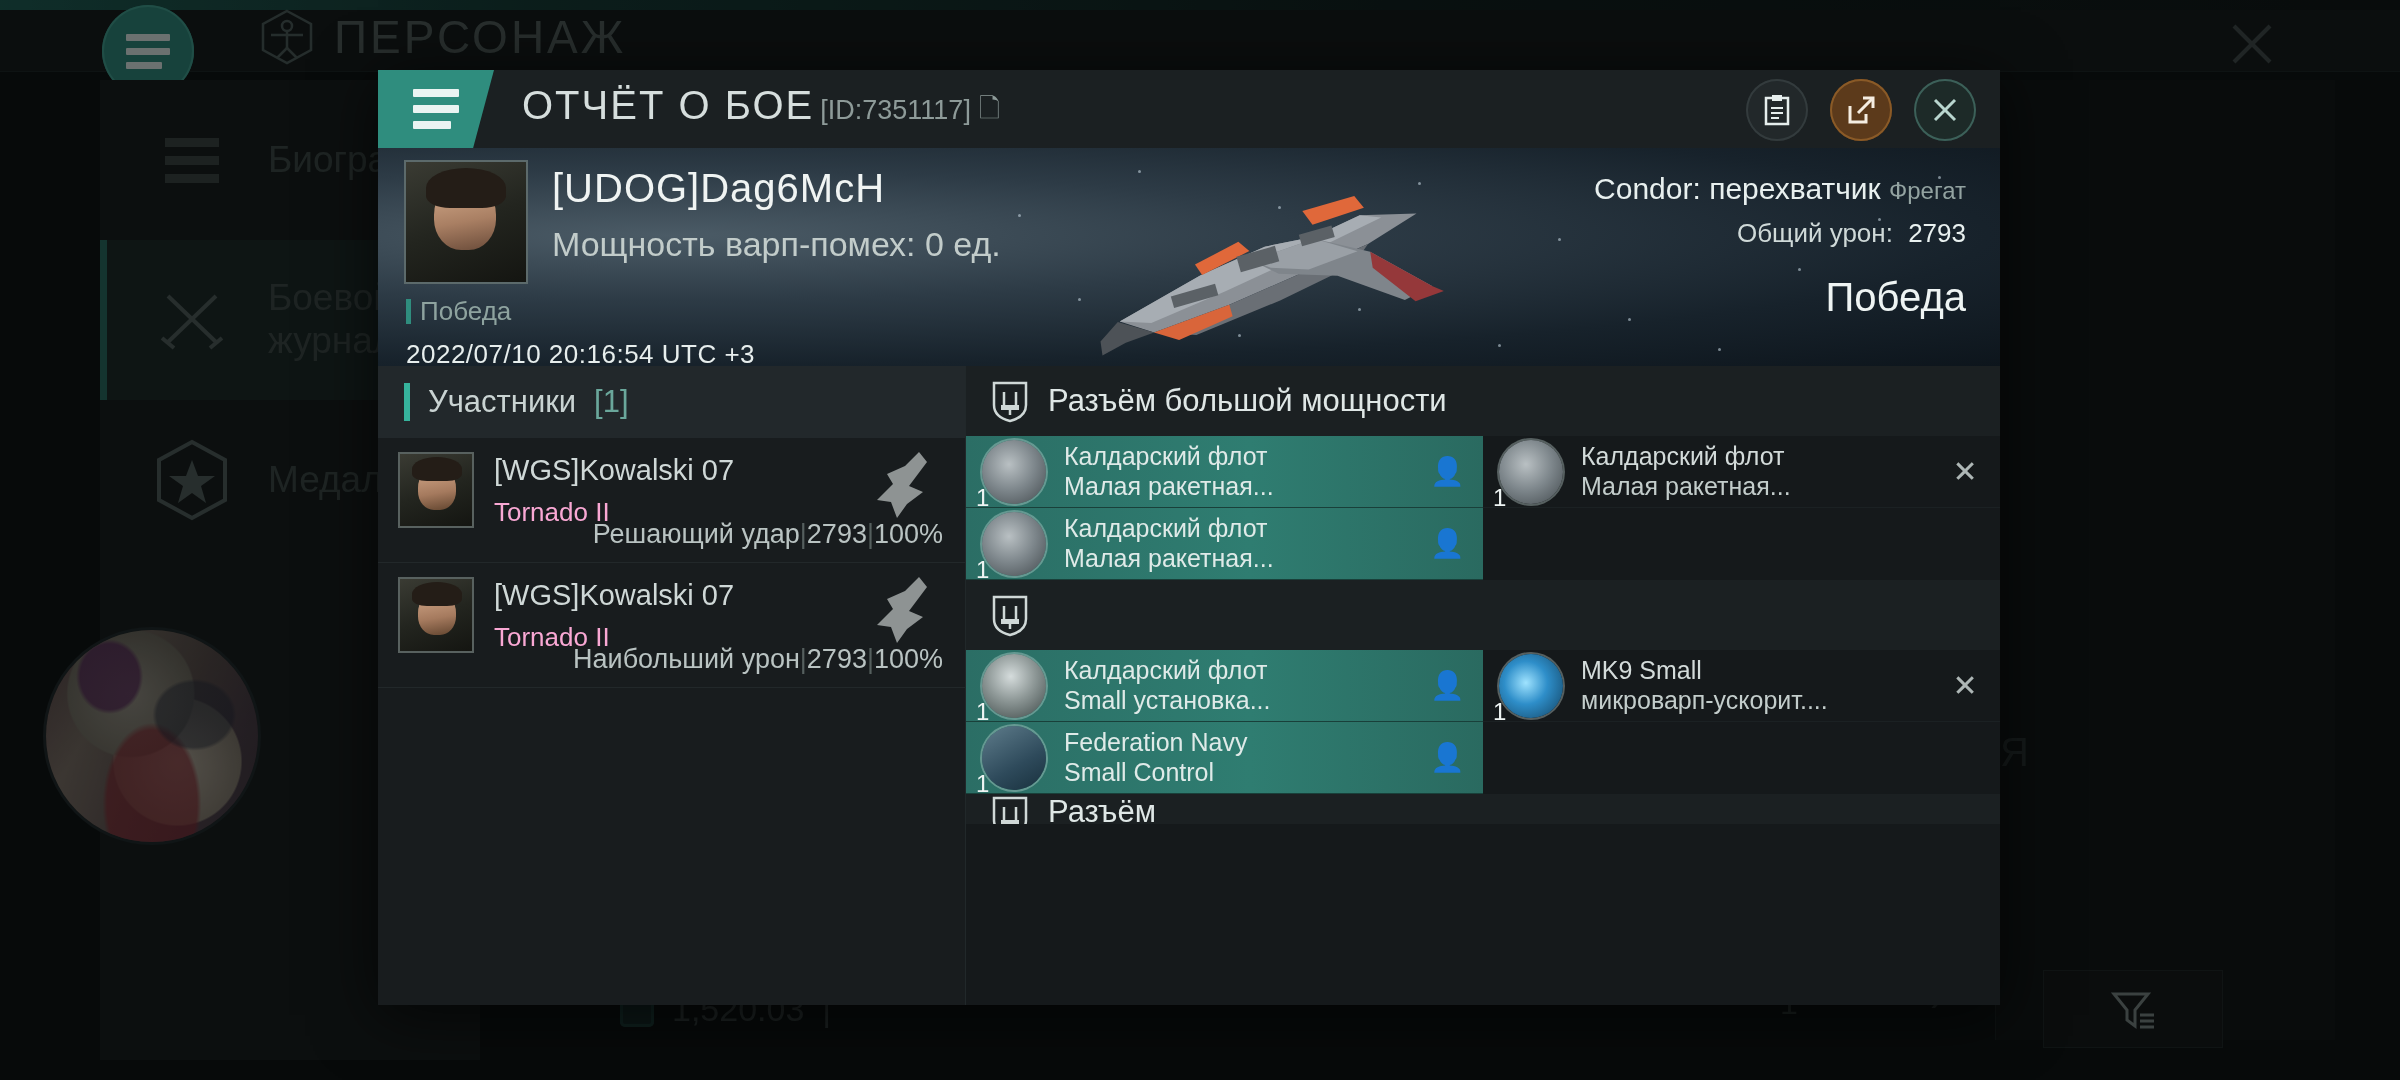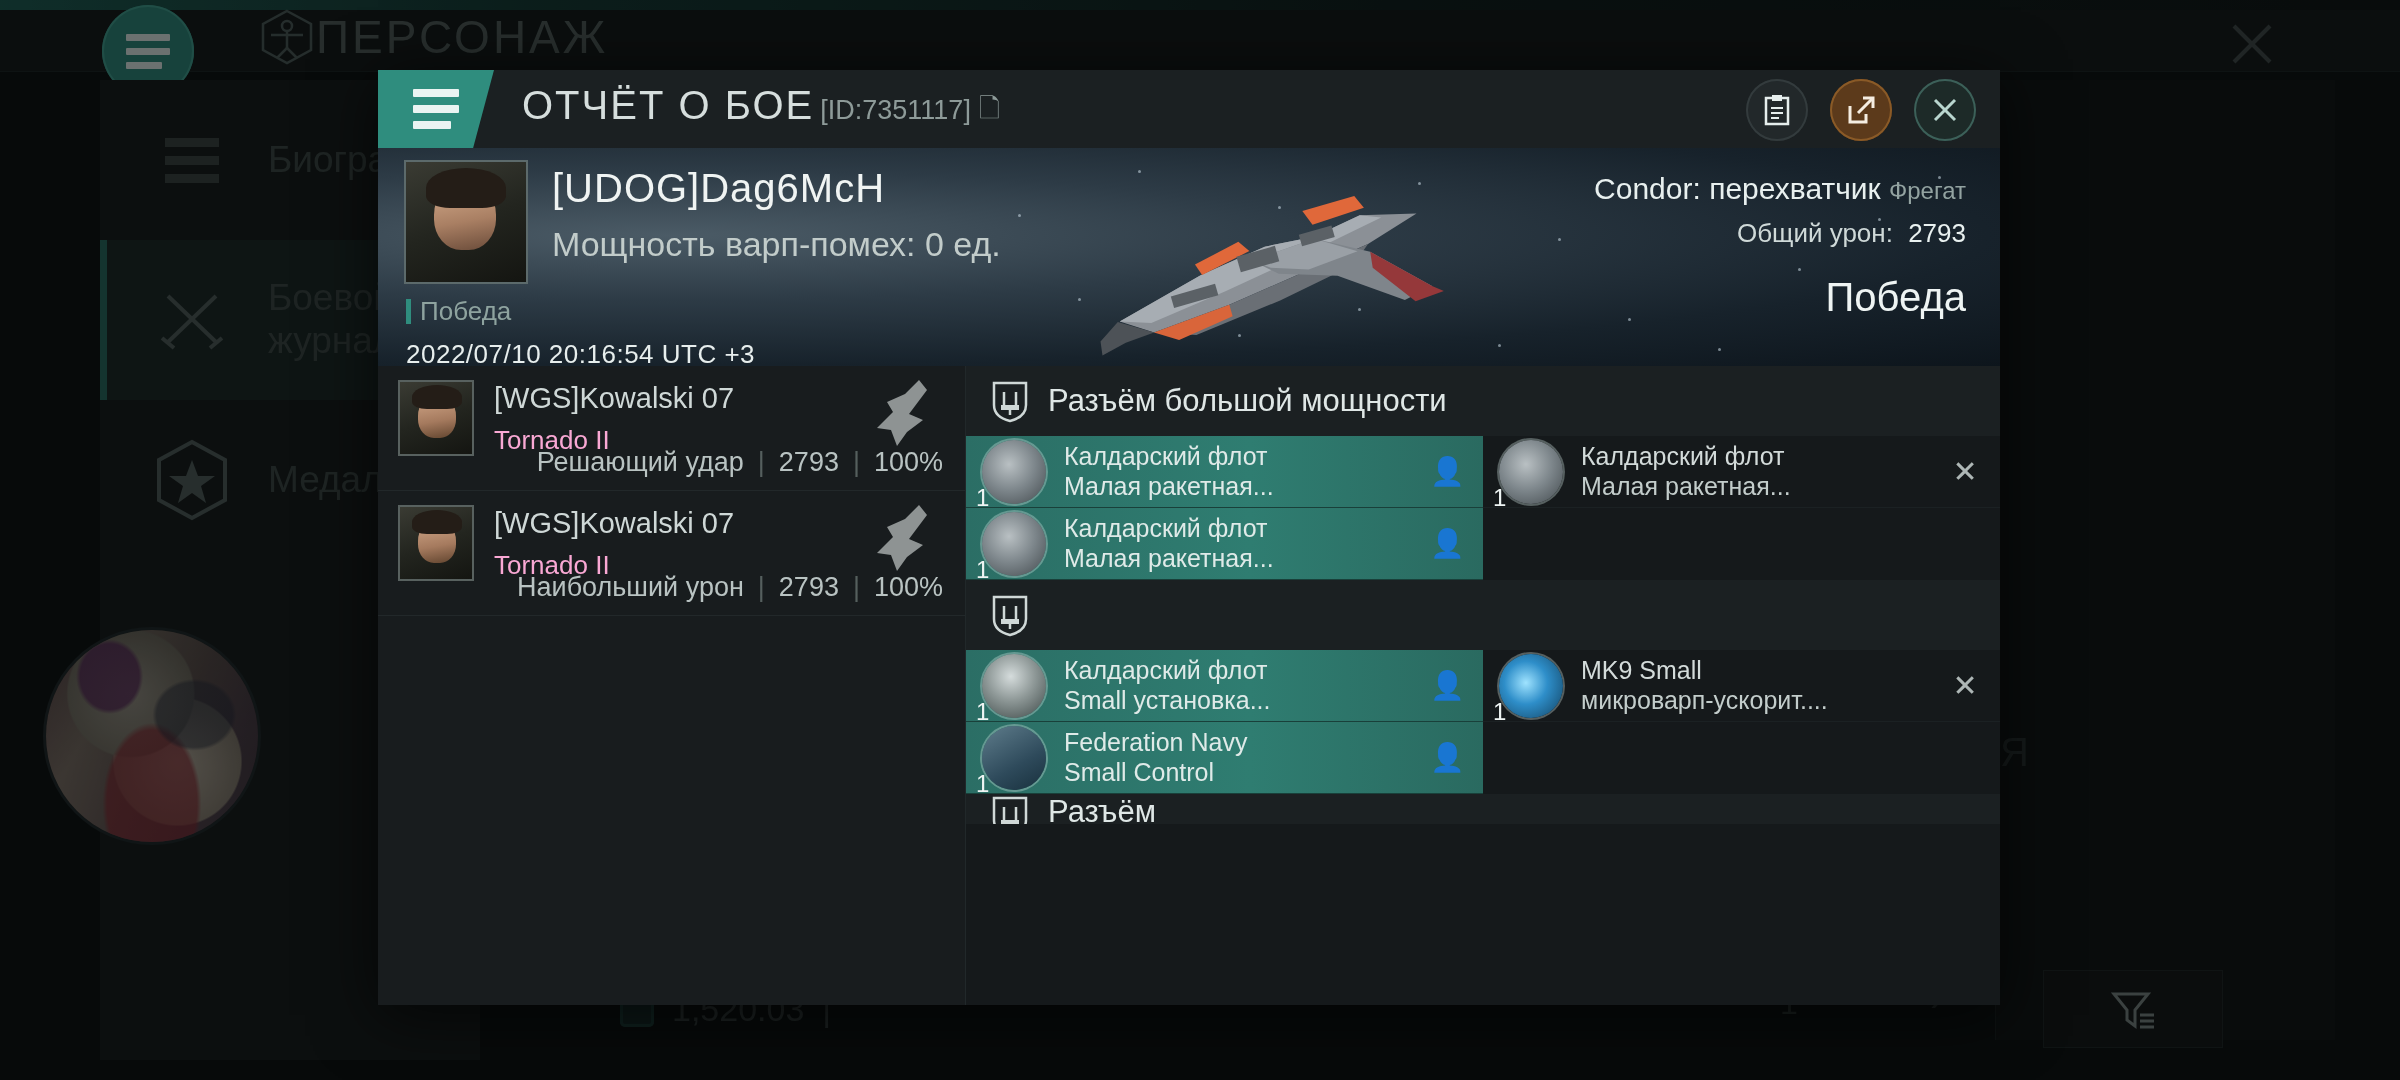--- a/index.html
+++ b/index.html
@@ -33,21 +33,21 @@
   .bg-hamburger .bars { width: 44px; }
   .bg-hamburger .bars i {
     display: block; height: 7px; background: #e9f3f1; margin: 7px 0; border-radius: 1px;
   }
   .bg-hamburger .bars i:nth-child(1) { width: 44px; }
   .bg-hamburger .bars i:nth-child(2) { width: 44px; }
   .bg-hamburger .bars i:nth-child(3) { width: 36px; }
 
   .bg-page-title {
     position: absolute; left: 258px; top: 8px;
-    display: flex; align-items: center; 
+    display: flex; align-items: center; gap: 18px;
     color: #667472; font-size: 46px; letter-spacing: 3px;
     opacity: .78;
     text-align: center;
   }
   .bg-page-title svg { display: block; }
 
   .bg-close {
     position: absolute; right: 118px; top: 14px;
     width: 60px; height: 60px; opacity: .45;
   }
@@ -250,21 +250,21 @@
   .part-av::after {
     content:""; position:absolute; left:12px; top:3px; width:50px; height:24px; border-radius:50% 50% 30% 30%;
     background: #241d17;
   }
   .part-info { flex: 1; }
   .part-name { color: #cfd8d7; font-size: 29px; }
   .part-ship { color: #f9a8d4; font-size: 26px; margin-top: 10px; }
   .part-stats {
     position: absolute; right: 22px; bottom: 12px;
     color: #b9c3c2; font-size: 27px;
-    display: flex; align-items: center; gap: 14px;
+    display: flex; align-items: center; 
   }
   .part-stats .sep { color: #555f5e; }
   .part-silho { position: absolute; right: 26px; top: 10px; width: 82px; height: 76px; opacity: .85; }
 
   
   .mod-head {
     height: 70px; background: #1b2022;
     display: flex; align-items: center; gap: 18px; padding-left: 24px;
     color: #dfe7e6; font-size: 31px;
   }
@@ -509,20 +509,25 @@
           <span>Общий урон:</span>
           <b>2793</b>
         </div>
         <div class="hr-verdict">Победа</div>
       </div>
     </div>
 
     <div class="body-wrap">
 
       <div class="col-left">
+        <div class="sec-head">
+          <span class="bar"></span>
+          <span>Участники</span>
+          <span class="cnt">[1]</span>
+        </div>
 
         <div class="part-row">
           <div class="part-av"></div>
           <div class="part-info">
             <div class="part-name">[WGS]Kowalski 07</div>
             <div class="part-ship">Tornado II</div>
           </div>
           <svg class="part-silho" viewBox="0 0 82 76">
             <polygon points="62,4 70,14 52,38 66,44 50,56 40,70 34,54 20,52 36,36 30,26 48,18" fill="#c5ccca" opacity=".8"></polygon>
           </svg>

